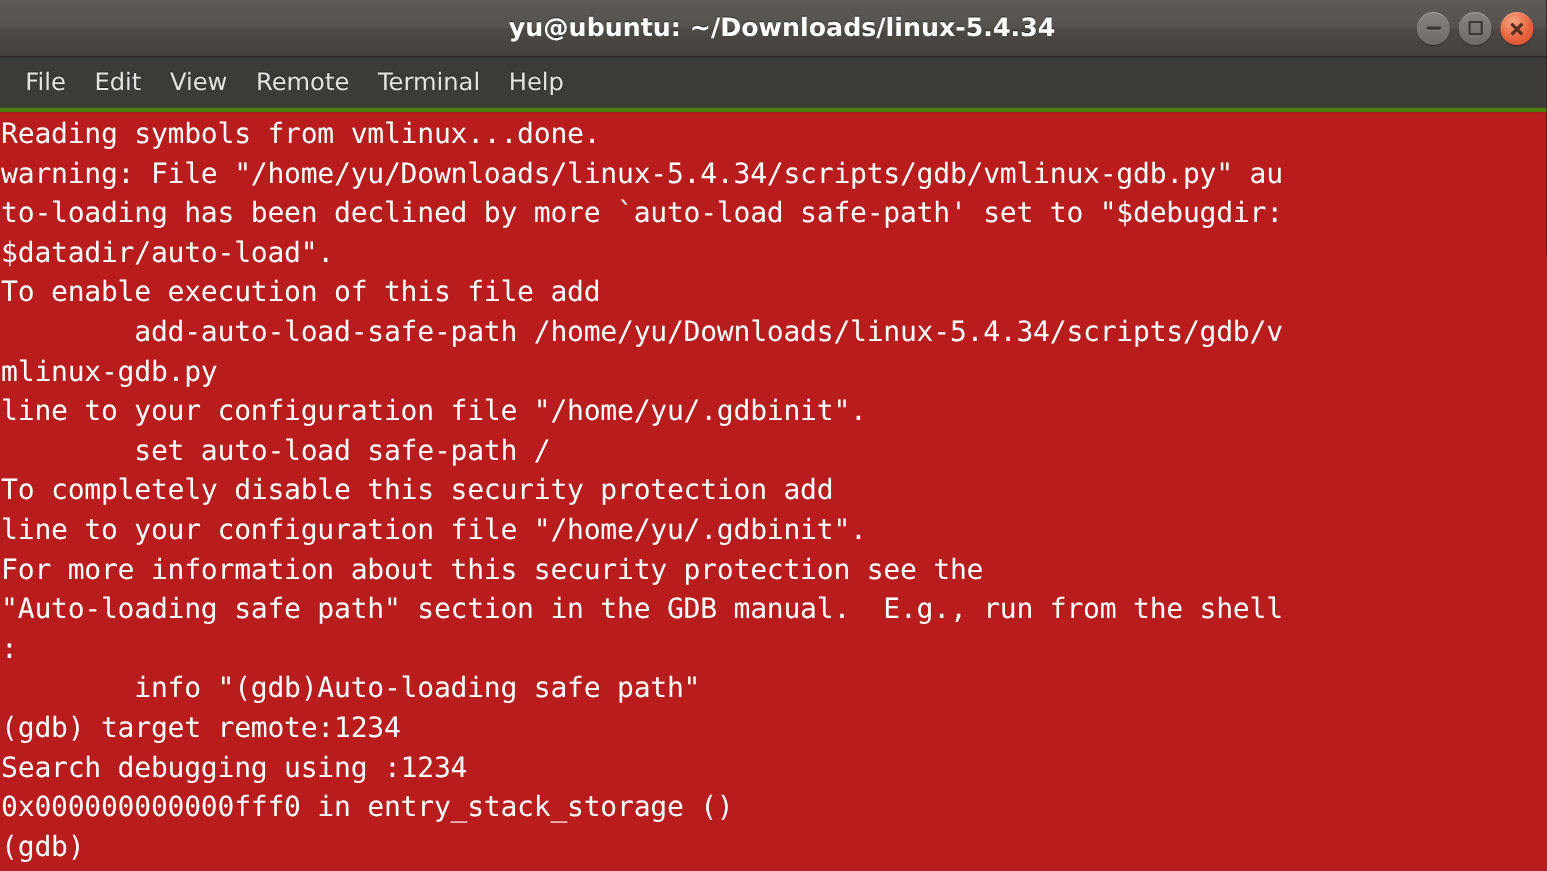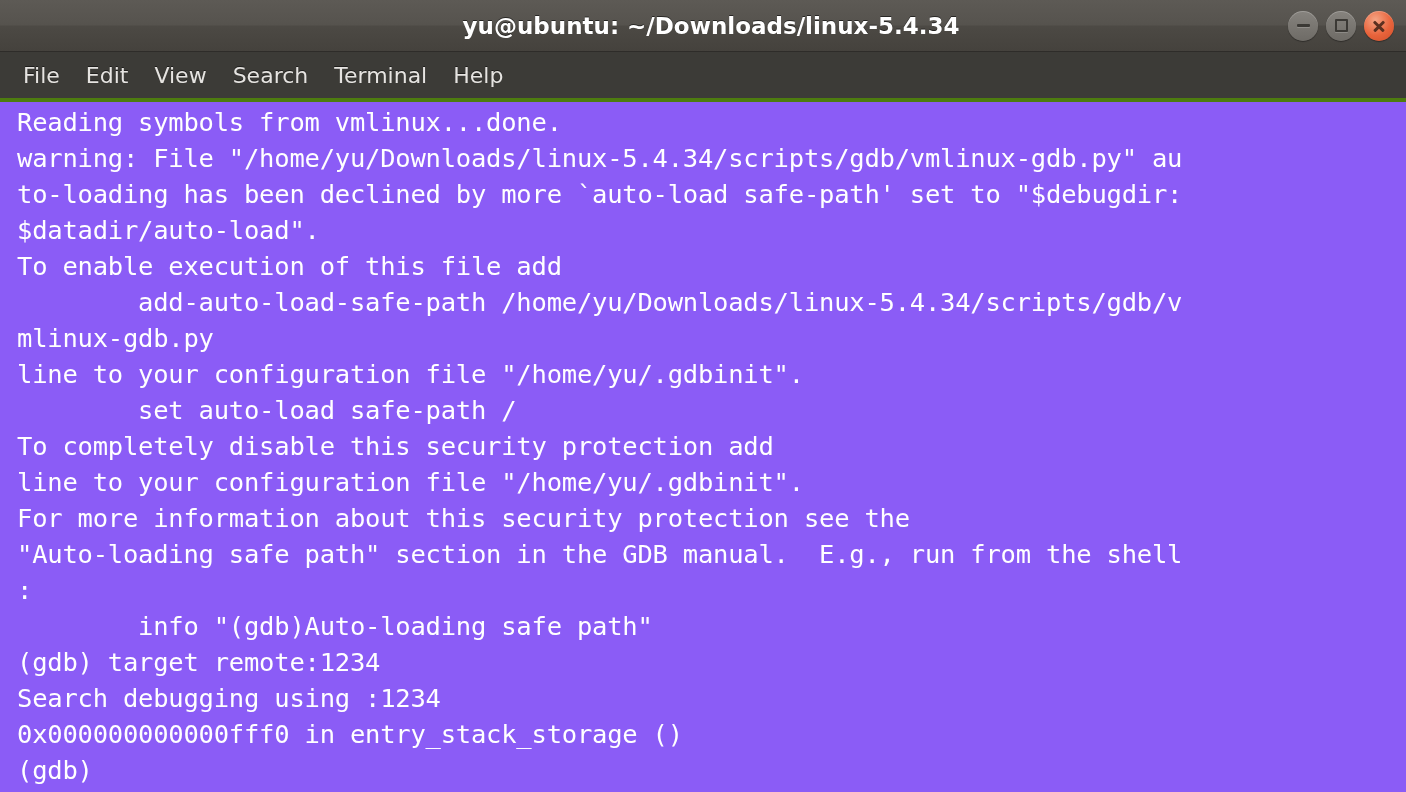--- a/index.html
+++ b/index.html
@@ -122,26 +122,26 @@
     color: #e6e4e1;
     padding: 2px 13px;
     cursor: default;
     white-space: nowrap;
     text-shadow: 0 -1px 0 rgba(0,0,0,0.5);
   }
 
   
   .terminal {
     flex: 1 1 auto;
-    background: #8b5cf6;
+    background: #b91c1c;
     color: #ffffff;
     font-family: "DejaVu Sans Mono", monospace;
     font-size: 25.5px;
     line-height: 36px;
-    padding: 2px 0 0 16px;
+    padding: 2px 0 0 0;
     box-sizing: border-box;
     overflow: hidden;
     position: relative;
   }
   .term-line {
     white-space: pre;
     height: 36px;
     padding-left: 1px;
     letter-spacing: -0.22px;
   }
@@ -163,21 +163,21 @@
       <div class="wc wc-close">
         <span class="glyph-close"></span>
       </div>
     </div>
   </div>
 
   <div class="menubar">
     <div class="menu-item">File</div>
     <div class="menu-item">Edit</div>
     <div class="menu-item">View</div>
-    <div class="menu-item">Search</div>
+    <div class="menu-item">Remote</div>
     <div class="menu-item">Terminal</div>
     <div class="menu-item">Help</div>
   </div>
 
   <div class="terminal">
     <div class="term-line">Reading symbols from vmlinux...done.</div>
     <div class="term-line">warning: File "/home/yu/Downloads/linux-5.4.34/scripts/gdb/vmlinux-gdb.py" au</div>
     <div class="term-line">to-loading has been declined by more `auto-load safe-path' set to "$debugdir:</div>
     <div class="term-line">$datadir/auto-load".</div>
     <div class="term-line">To enable execution of this file add</div>

